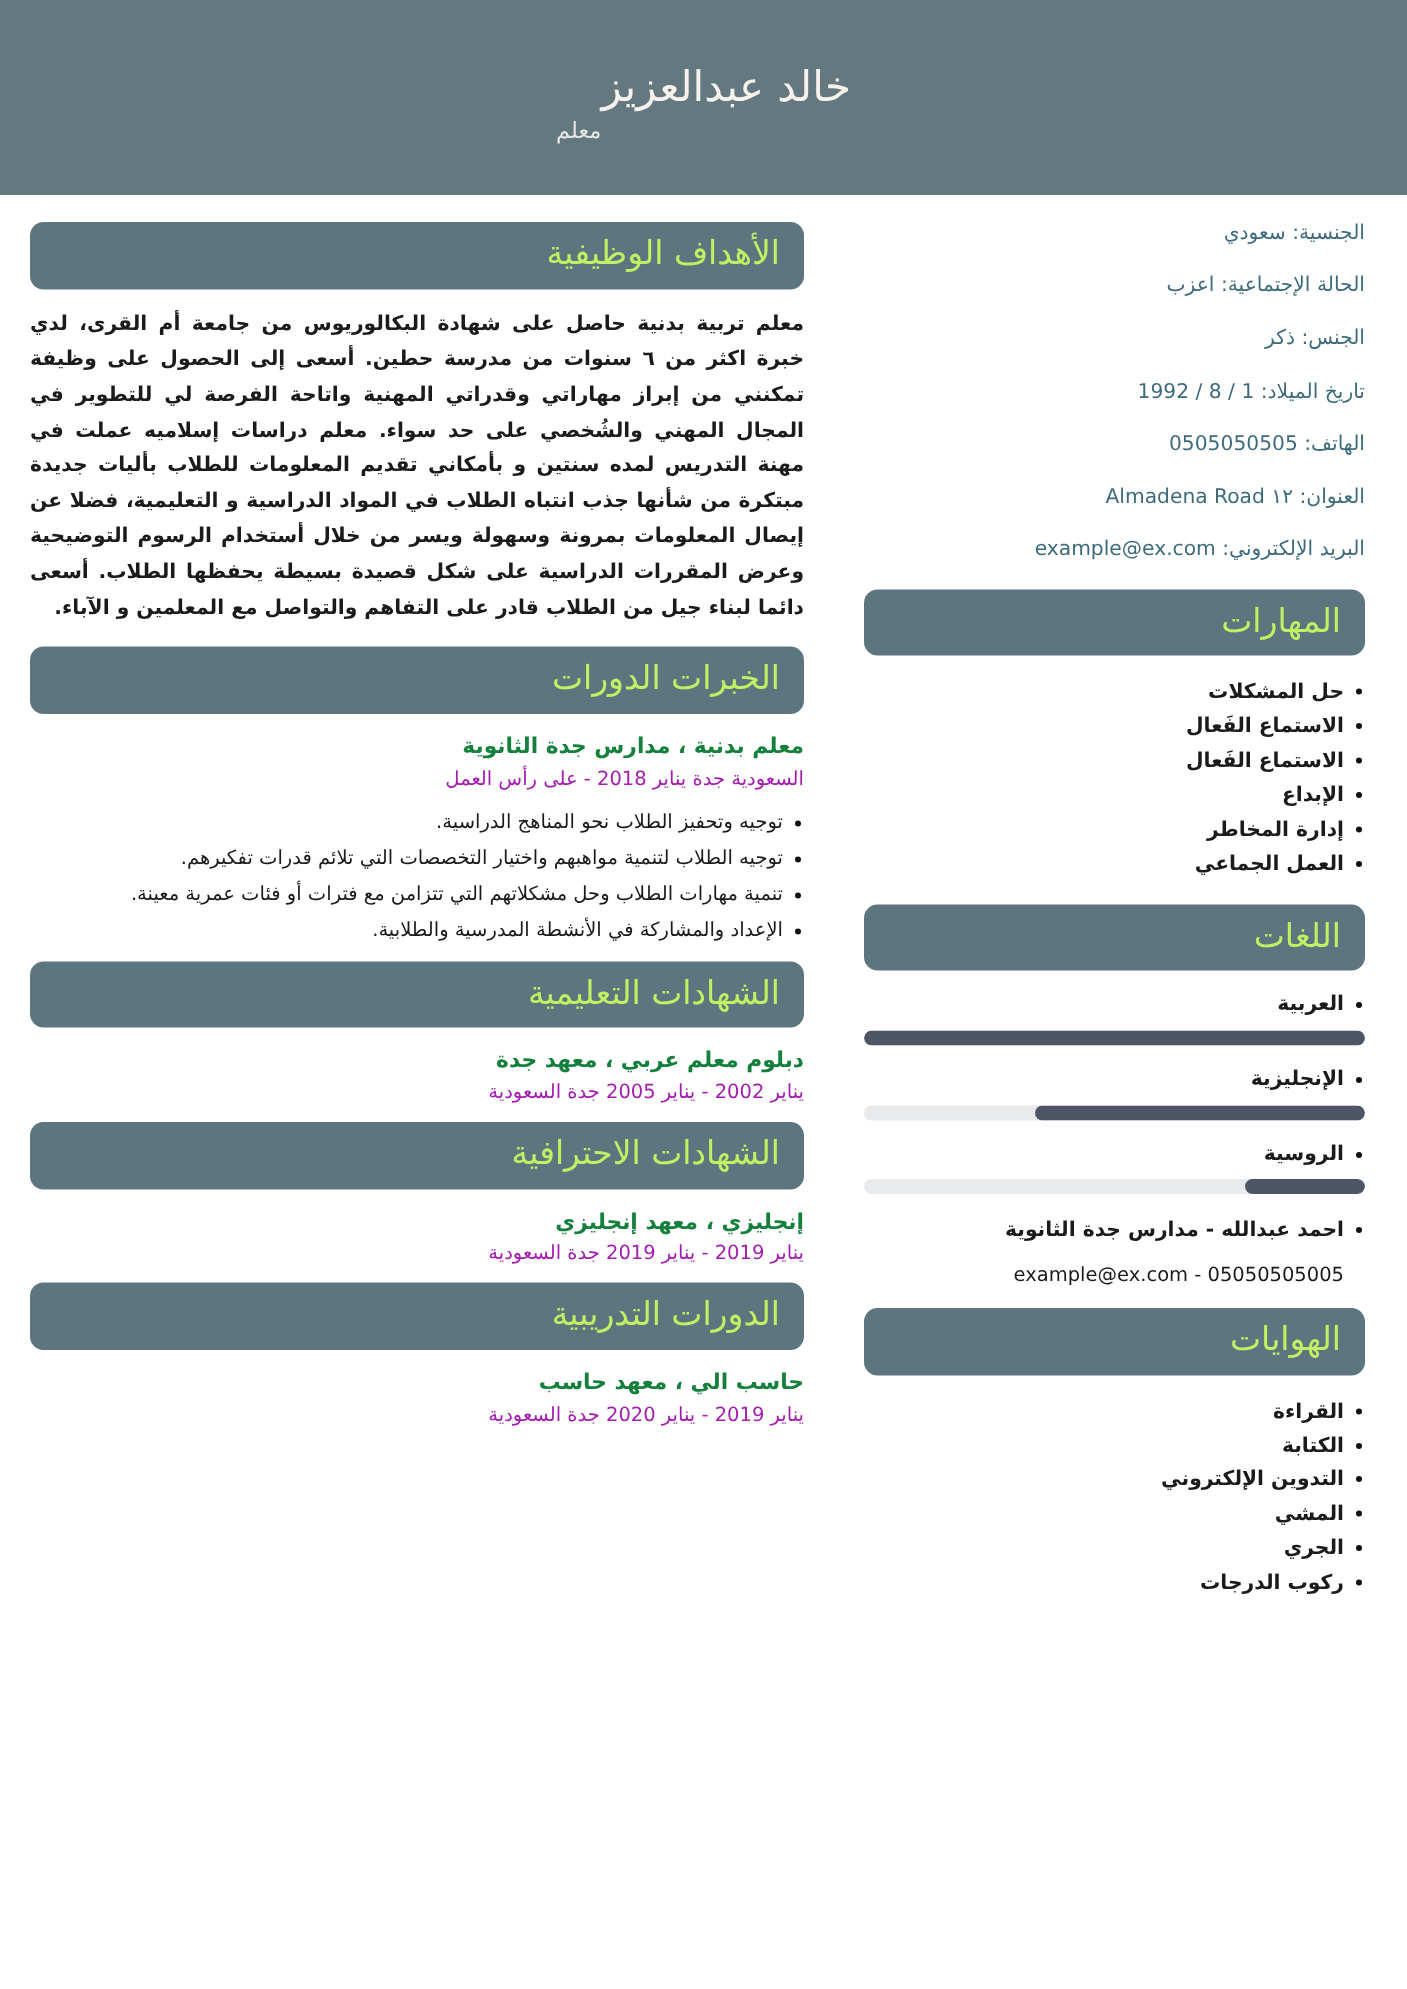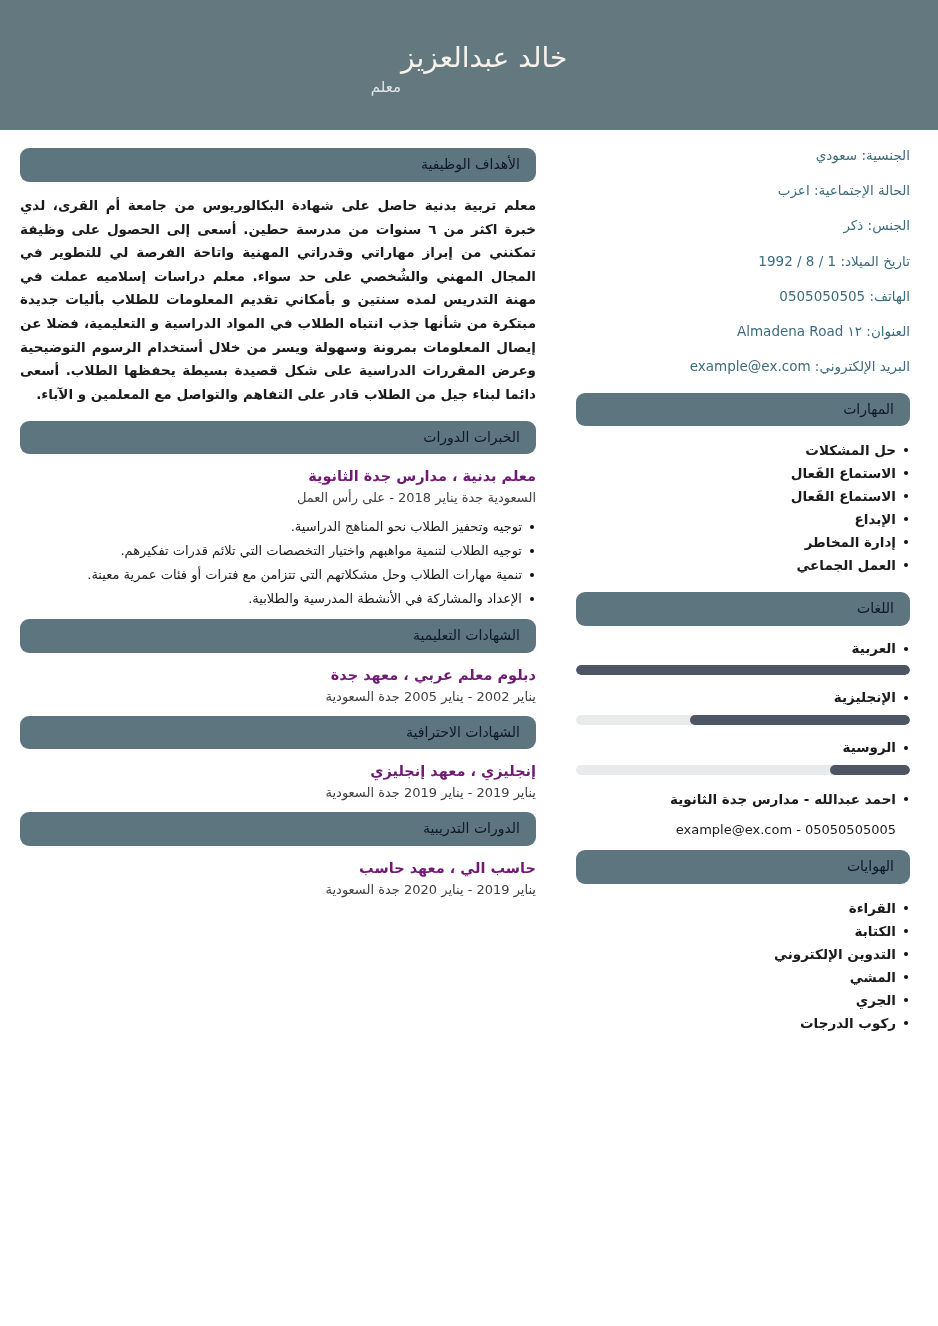--- a/index.html
+++ b/index.html
@@ -60,22 +60,22 @@
     padding: 0 28px 0 16px;
   }
   .col-left {
     width: 560px;
     padding: 0 24px 0 20px;
   }
 
   
   .sec-title {
     background: #5d757e;
-    color: #0f172a;
-    font-size: 14px;
+    color: #bef264;
+    font-size: 22px;
     font-weight: 400;
     border-radius: 9px;
     padding: 7px 16px 8px 16px;
     text-align: right;
     margin-bottom: 12px;
     line-height: 1.35;
   }
   .col-left .sec-title { margin-top: 8px; }
   .col-right .sec-title { margin-top: 10px; }
 
@@ -174,27 +174,27 @@
     font-size: 13.5px;
     font-weight: bold;
     color: #1b1b1b;
     line-height: 1.75;
     padding-bottom: 6px;
   }
   .entry-title {
     text-align: right;
     font-size: 14.5px;
     font-weight: bold;
-    color: #701a75;
+    color: #15803d;
     line-height: 1.5;
   }
   .entry-meta {
     text-align: right;
     font-size: 13px;
-    color: #404040;
+    color: #a21caf;
     line-height: 1.6;
     margin-bottom: 4px;
   }
   .entry-bullets {
     list-style: none;
     text-align: right;
     padding-top: 2px;
   }
   .entry-bullets li {
     position: relative;

